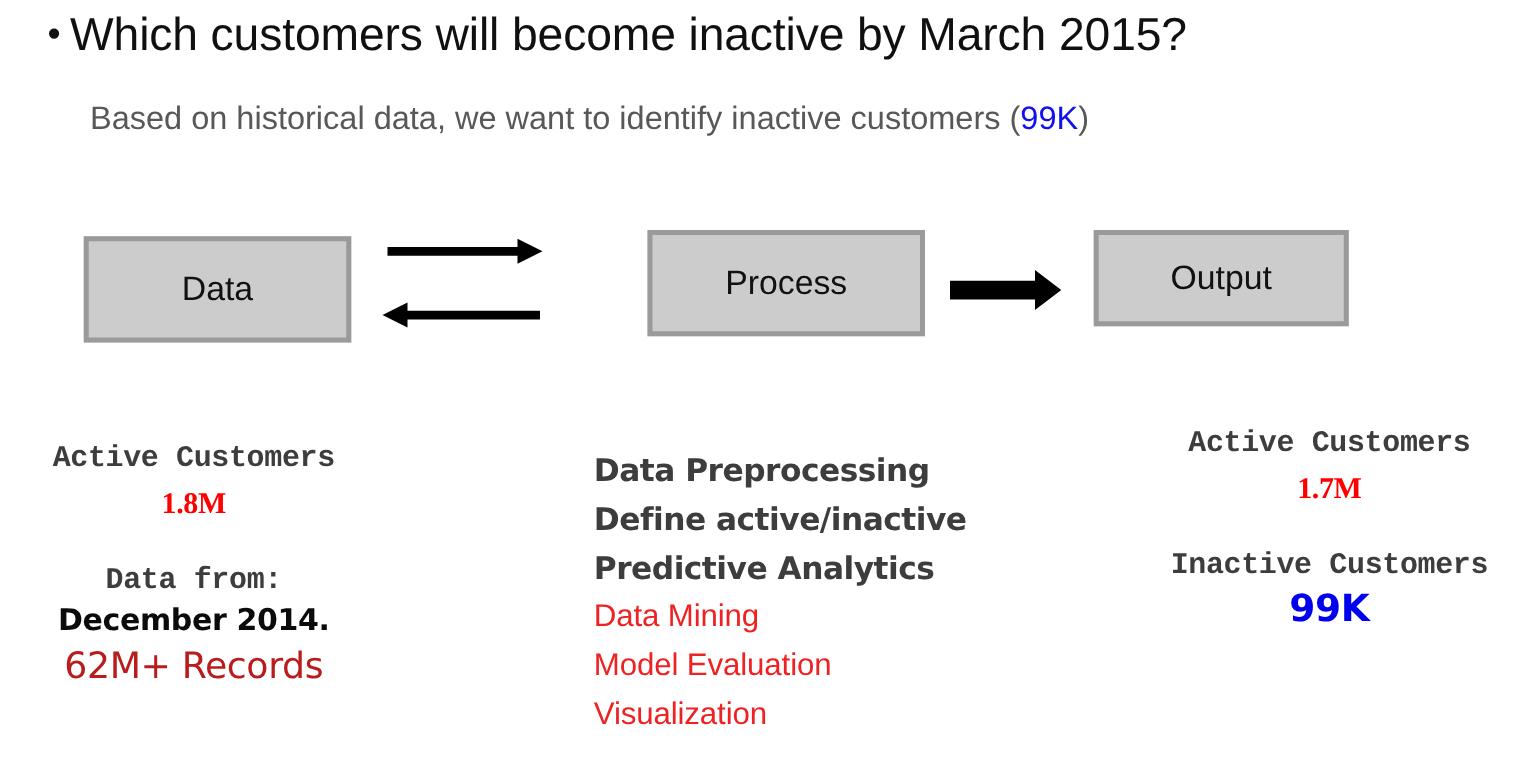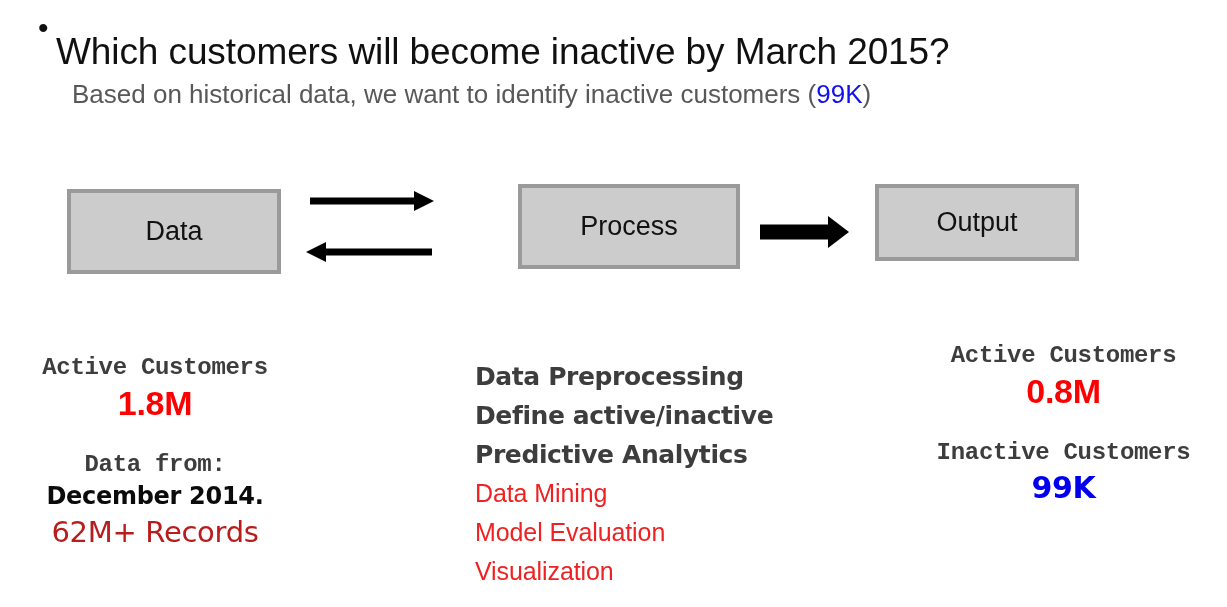--- a/index.html
+++ b/index.html
@@ -41,21 +41,20 @@
     padding-left: 8px;
     box-sizing: border-box;
   }
   #page-title {
     font-size: 37px;
     line-height: 52px;
     color: #101010;
     font-weight: 400;
     letter-spacing: -0.1px;
     white-space: nowrap;
-    margin-top: 24px;
   }
   #page-subtitle {
     position: absolute;
     left: 72px;
     top: 76px;
     font-size: 26px;
     line-height: 36px;
     color: #585858;
     font-weight: 400;
     white-space: nowrap;
@@ -96,25 +95,25 @@
 
   .lbl-gray {
     font-size: 24px;
     line-height: 31px;
     color: #3d3d3d;
     font-weight: 700;
     font-family: Liberation Mono, monospace;
     letter-spacing: -0.3px;
   }
   .val-red {
-    font-size: 34px;
+    font-size: 24px;
     line-height: 40px;
     color: #ff0000;
     font-weight: 700;
-    font-family: Liberation Sans, sans-serif;
+    font-family: Liberation Serif, serif;
     letter-spacing: -0.3px;
   }
   .val-blue {
     font-size: 30px;
     line-height: 40px;
     color: #0000ee;
     font-weight: 700;
     font-family: "DejaVu Sans", sans-serif;
     letter-spacing: -0.3px;
   }
@@ -214,17 +213,17 @@
   <div class="proc-dark">Data Preprocessing</div>
   <div class="proc-dark">Define active/inactive</div>
   <div class="proc-dark">Predictive Analytics</div>
   <div class="proc-red">Data Mining</div>
   <div class="proc-red">Model Evaluation</div>
   <div class="proc-red">Visualization</div>
 </div>
 
 <div id="col-right" class="col">
   <div class="lbl-gray">Active Customers</div>
-  <div class="val-red">0.8M</div>
+  <div class="val-red">1.7M</div>
   <div class="spacer-sm"></div>
   <div class="lbl-gray">Inactive Customers</div>
   <div class="val-blue">99K</div>
 </div>
 
 </body></html>

